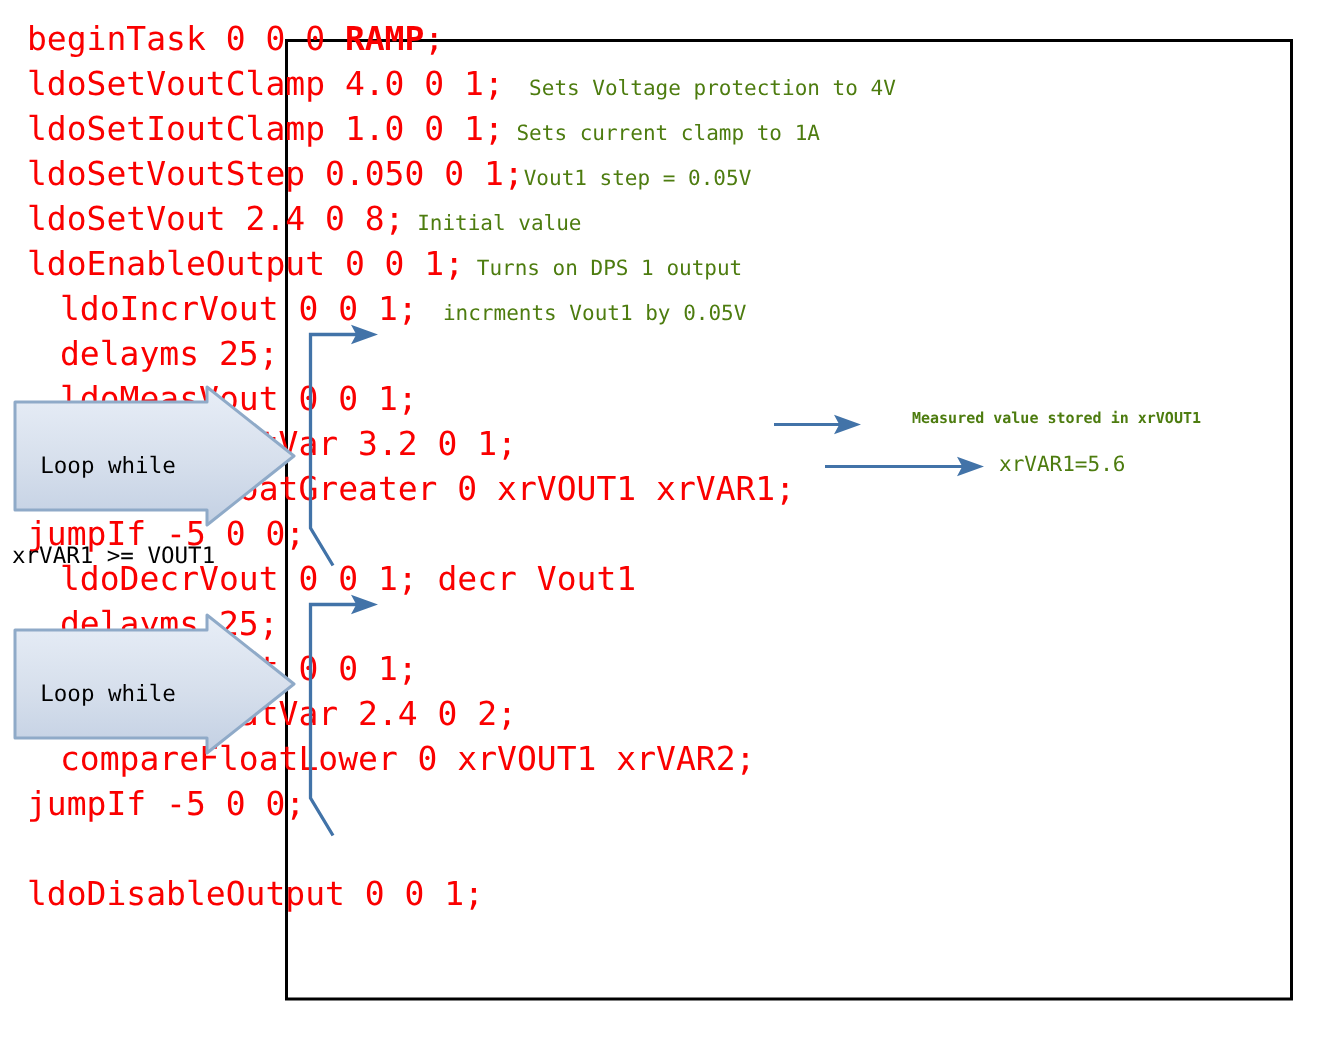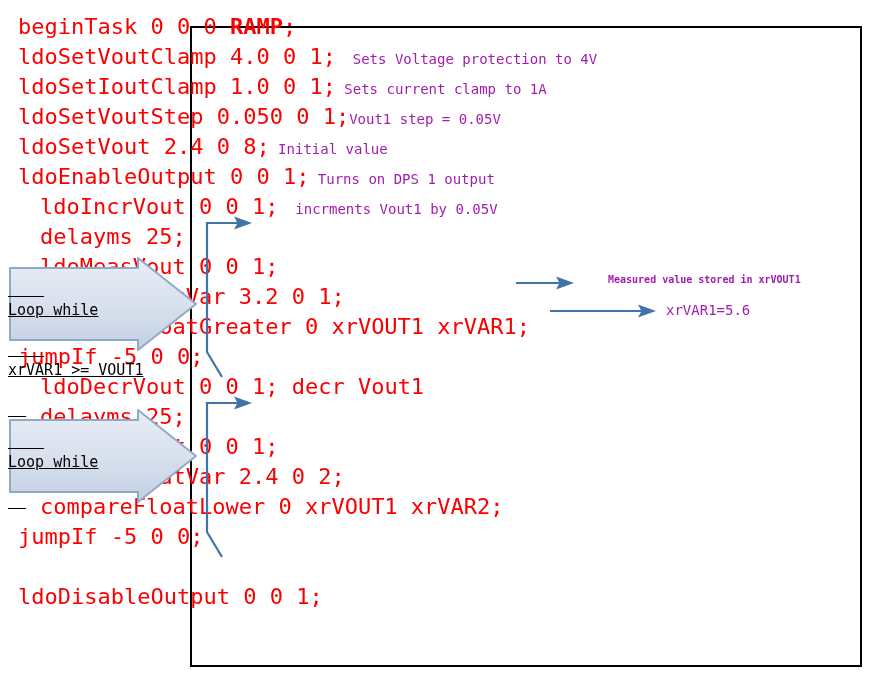--- a/index.html
+++ b/index.html
@@ -49,21 +49,21 @@
     font-size: 22px;
     color: #fa0000;
     letter-spacing: 0px;
     white-space: pre;
   }
   .code.bold { font-weight: bold; }
 
   .cmt {
     font-family: "DejaVu Sans Mono", monospace;
     font-size: 14px;
-    color: #a21caf;
+    color: #4d7c0f;
     white-space: pre;
     vertical-align: baseline;
   }
   .indent { padding-left: 22px; }
 
   
   .loopback {
     position: absolute;
     z-index: 6;
     pointer-events: none;
@@ -81,22 +81,22 @@
     position: absolute;
     z-index: 8;
   }
   .block-arrow-label {
     position: absolute;
     z-index: 9;
     font-family: "DejaVu Sans Mono", monospace;
     font-size: 15px;
     color: #000000;
     line-height: 20px;
+    text-align: center;
     white-space: pre;
-    text-decoration: underline;
   }
 </style>
 </head>
 <body>
 
 <div id="root">
 
   <div id="code-box"></div>
 
   <div id="code-listing">

